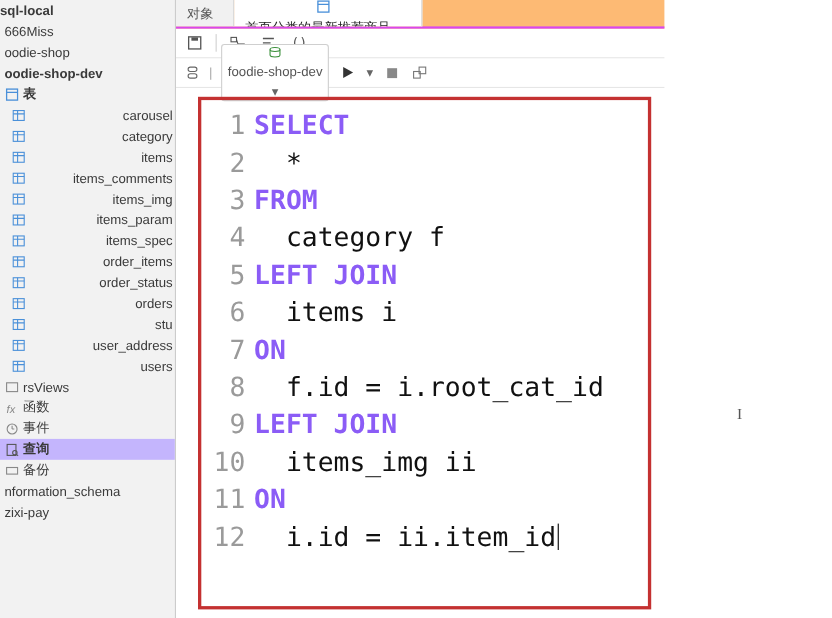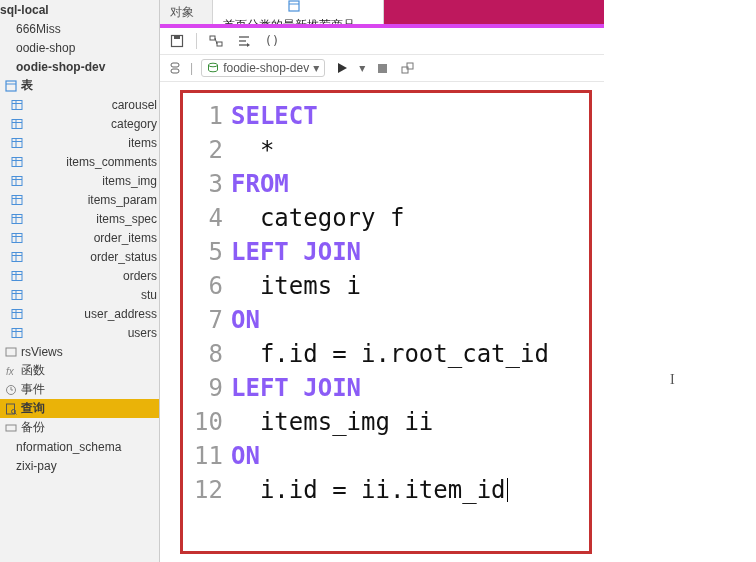--- a/index.html
+++ b/index.html
@@ -41,40 +41,40 @@
   .db-node .icon, .tree-node .icon, .table-node .icon {
     display: inline-flex;
     align-items: center;
     justify-content: center;
     width: 14px;
     height: 14px;
     margin-right: 3px;
     flex: 0 0 14px;
   }
   .db-node  { padding-left: 0px; }
-  .tree-node{ padding-left: 16px; }
+  .tree-node{ padding-left: 4px; }
   .indent-1 { padding-left: 4px; }
   .indent-2 { padding-left: 10px; justify-content: space-between; }
   .selected {
-    background: #eab308;
+    background: #c4b5fd;
   }
   .bold { font-weight: 600; }
   
   .main {
     flex: 1 1 auto;
     display: flex;
     flex-direction: column;
     min-width: 0;
   }
   .tabbar {
     height: 24px;
     display: flex;
     align-items: stretch;
-    background: #be185d;
-    border-bottom: 4px solid #d946ef;
+    background: #fdba74;
+    border-bottom: 2px solid #d946ef;
   }
   .tab {
     display: flex;
     align-items: center;
     padding: 0 18px 0 10px;
     border-right: 1px solid #d4d4d4;
     background: #f1f1f1;
     color: #555;
     gap: 5px;
     white-space: nowrap;
@@ -117,20 +117,21 @@
     color: #555;
   }
   .runbar .db-select {
     display: inline-flex;
     align-items: center;
     border: 1px solid #cfcfcf;
     border-radius: 3px;
     padding: 1px 5px;
     gap: 4px;
     background: #ffffff;
+    flex-direction: column;
   }
   .runbar .db-select .dropdown-arrow { color:#666; }
   .runbar .run-btn, .runbar .stop-btn, .runbar .extra-btn {
     width: 18px; height:18px;
     display:inline-flex; align-items:center; justify-content:center;
   }
   
   .editor-wrap {
     flex: 1 1 auto;
     position: relative;

